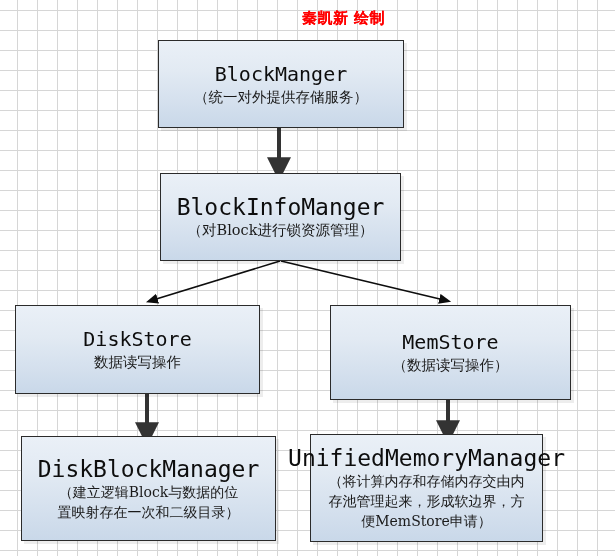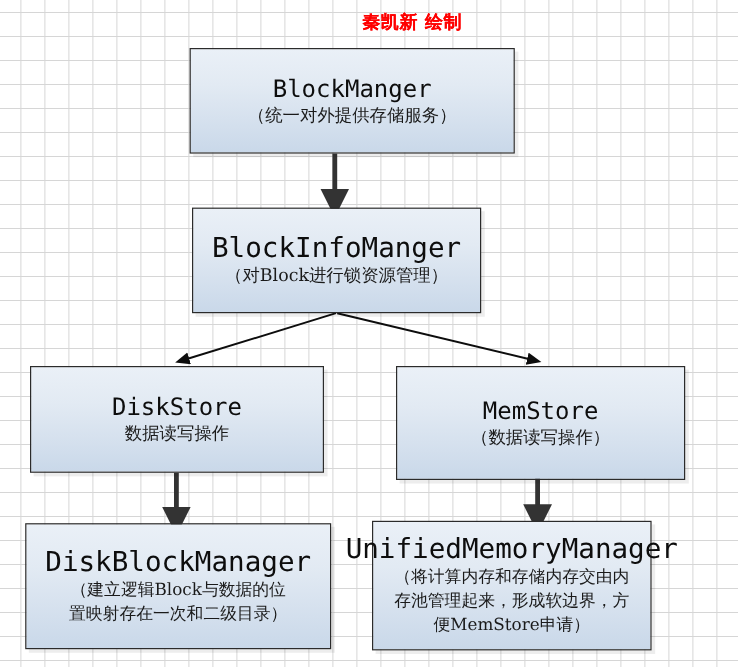--- a/index.html
+++ b/index.html
@@ -69,23 +69,23 @@
     font-size: 14.5px;
     line-height: 21px;
     color: #1a1a1a;
   }
   .node .sub.compact {
     line-height: 20px;
     font-size: 14px;
   }
 
   
-  #node-blockmanger          { left: 158px; top: 40px;  width: 271px; height: 88px; }
+  #node-blockmanger          { left: 158px; top: 40px;  width: 246px; height: 88px; }
   #node-blockinfomanger      { left: 160px; top: 173px; width: 241px; height: 88px; }
-  #node-diskstore            { left: 25px;  top: 305px; width: 245px; height: 89px; justify-content: center; }
+  #node-diskstore            { left: 15px;  top: 305px; width: 245px; height: 89px; justify-content: center; }
   #node-memstore             { left: 330px; top: 305px; width: 241px; height: 95px; }
   #node-diskblockmanager     { left: 21px;  top: 436px; width: 255px; height: 105px; }
   #node-unifiedmemorymanager { left: 310px; top: 434px; width: 233px; height: 108px; }
 
   
   #arrows {
     position: absolute;
     left: 0; top: 0;
     width: 615px;
     height: 556px;

